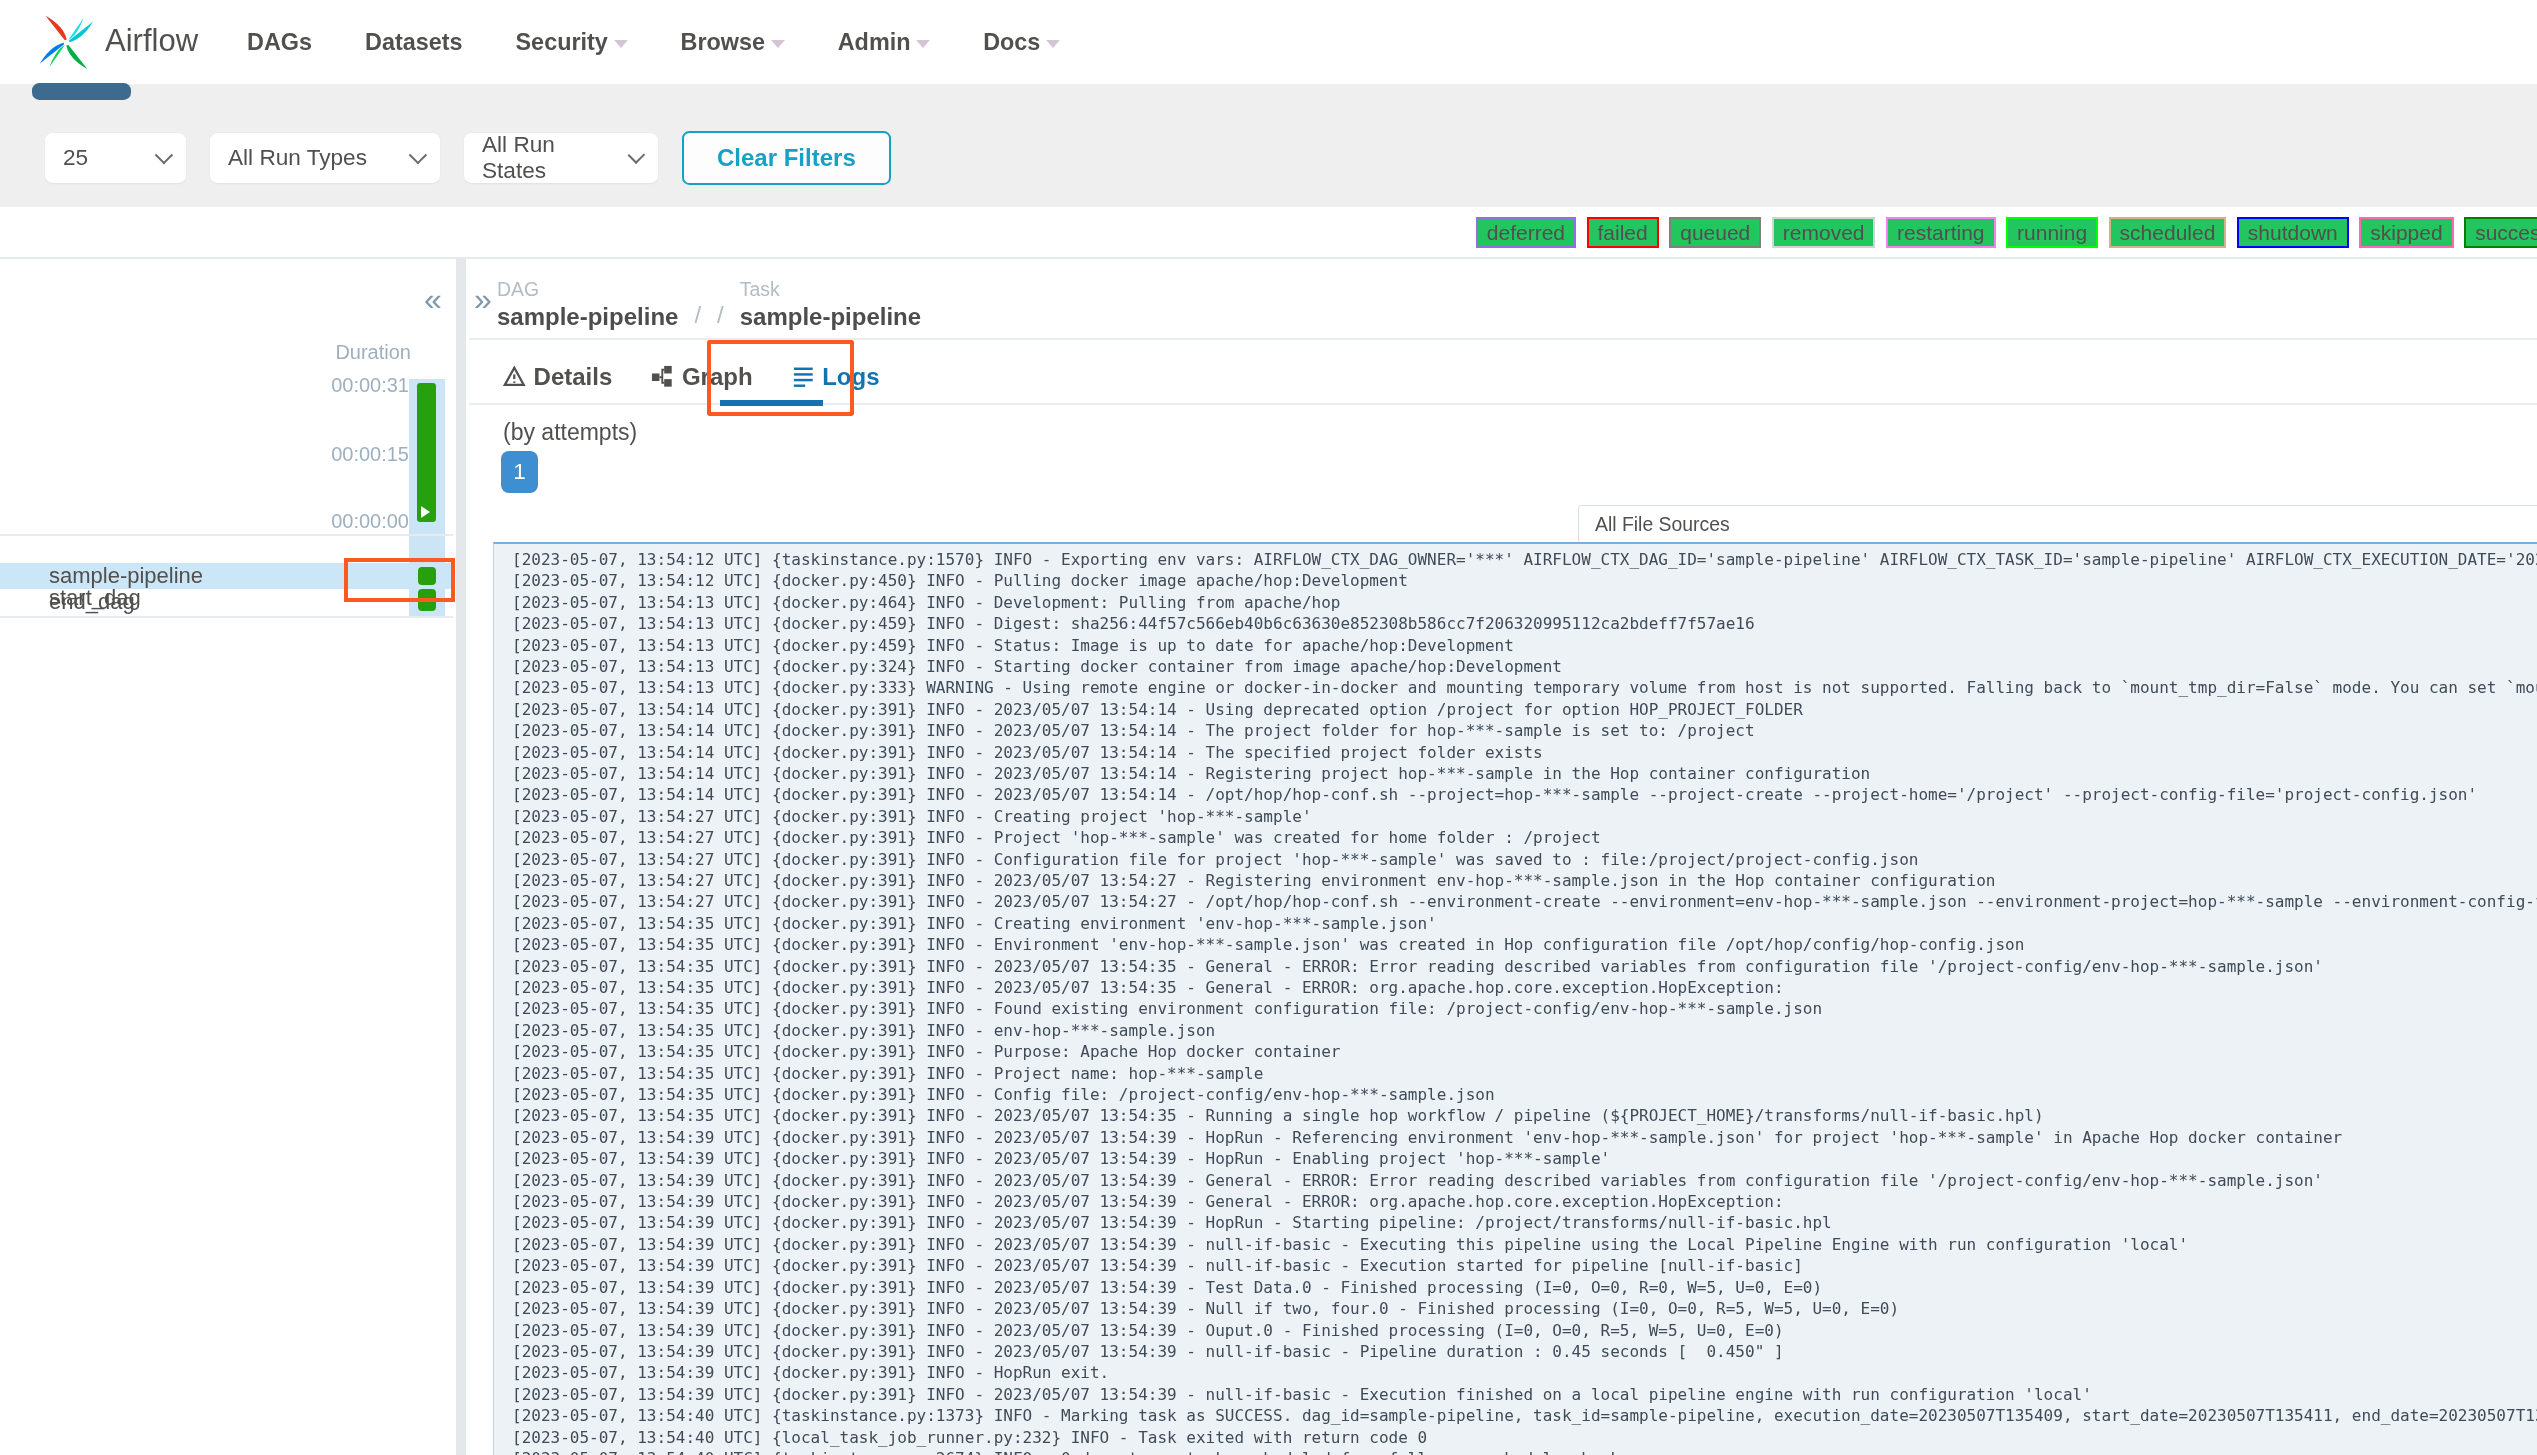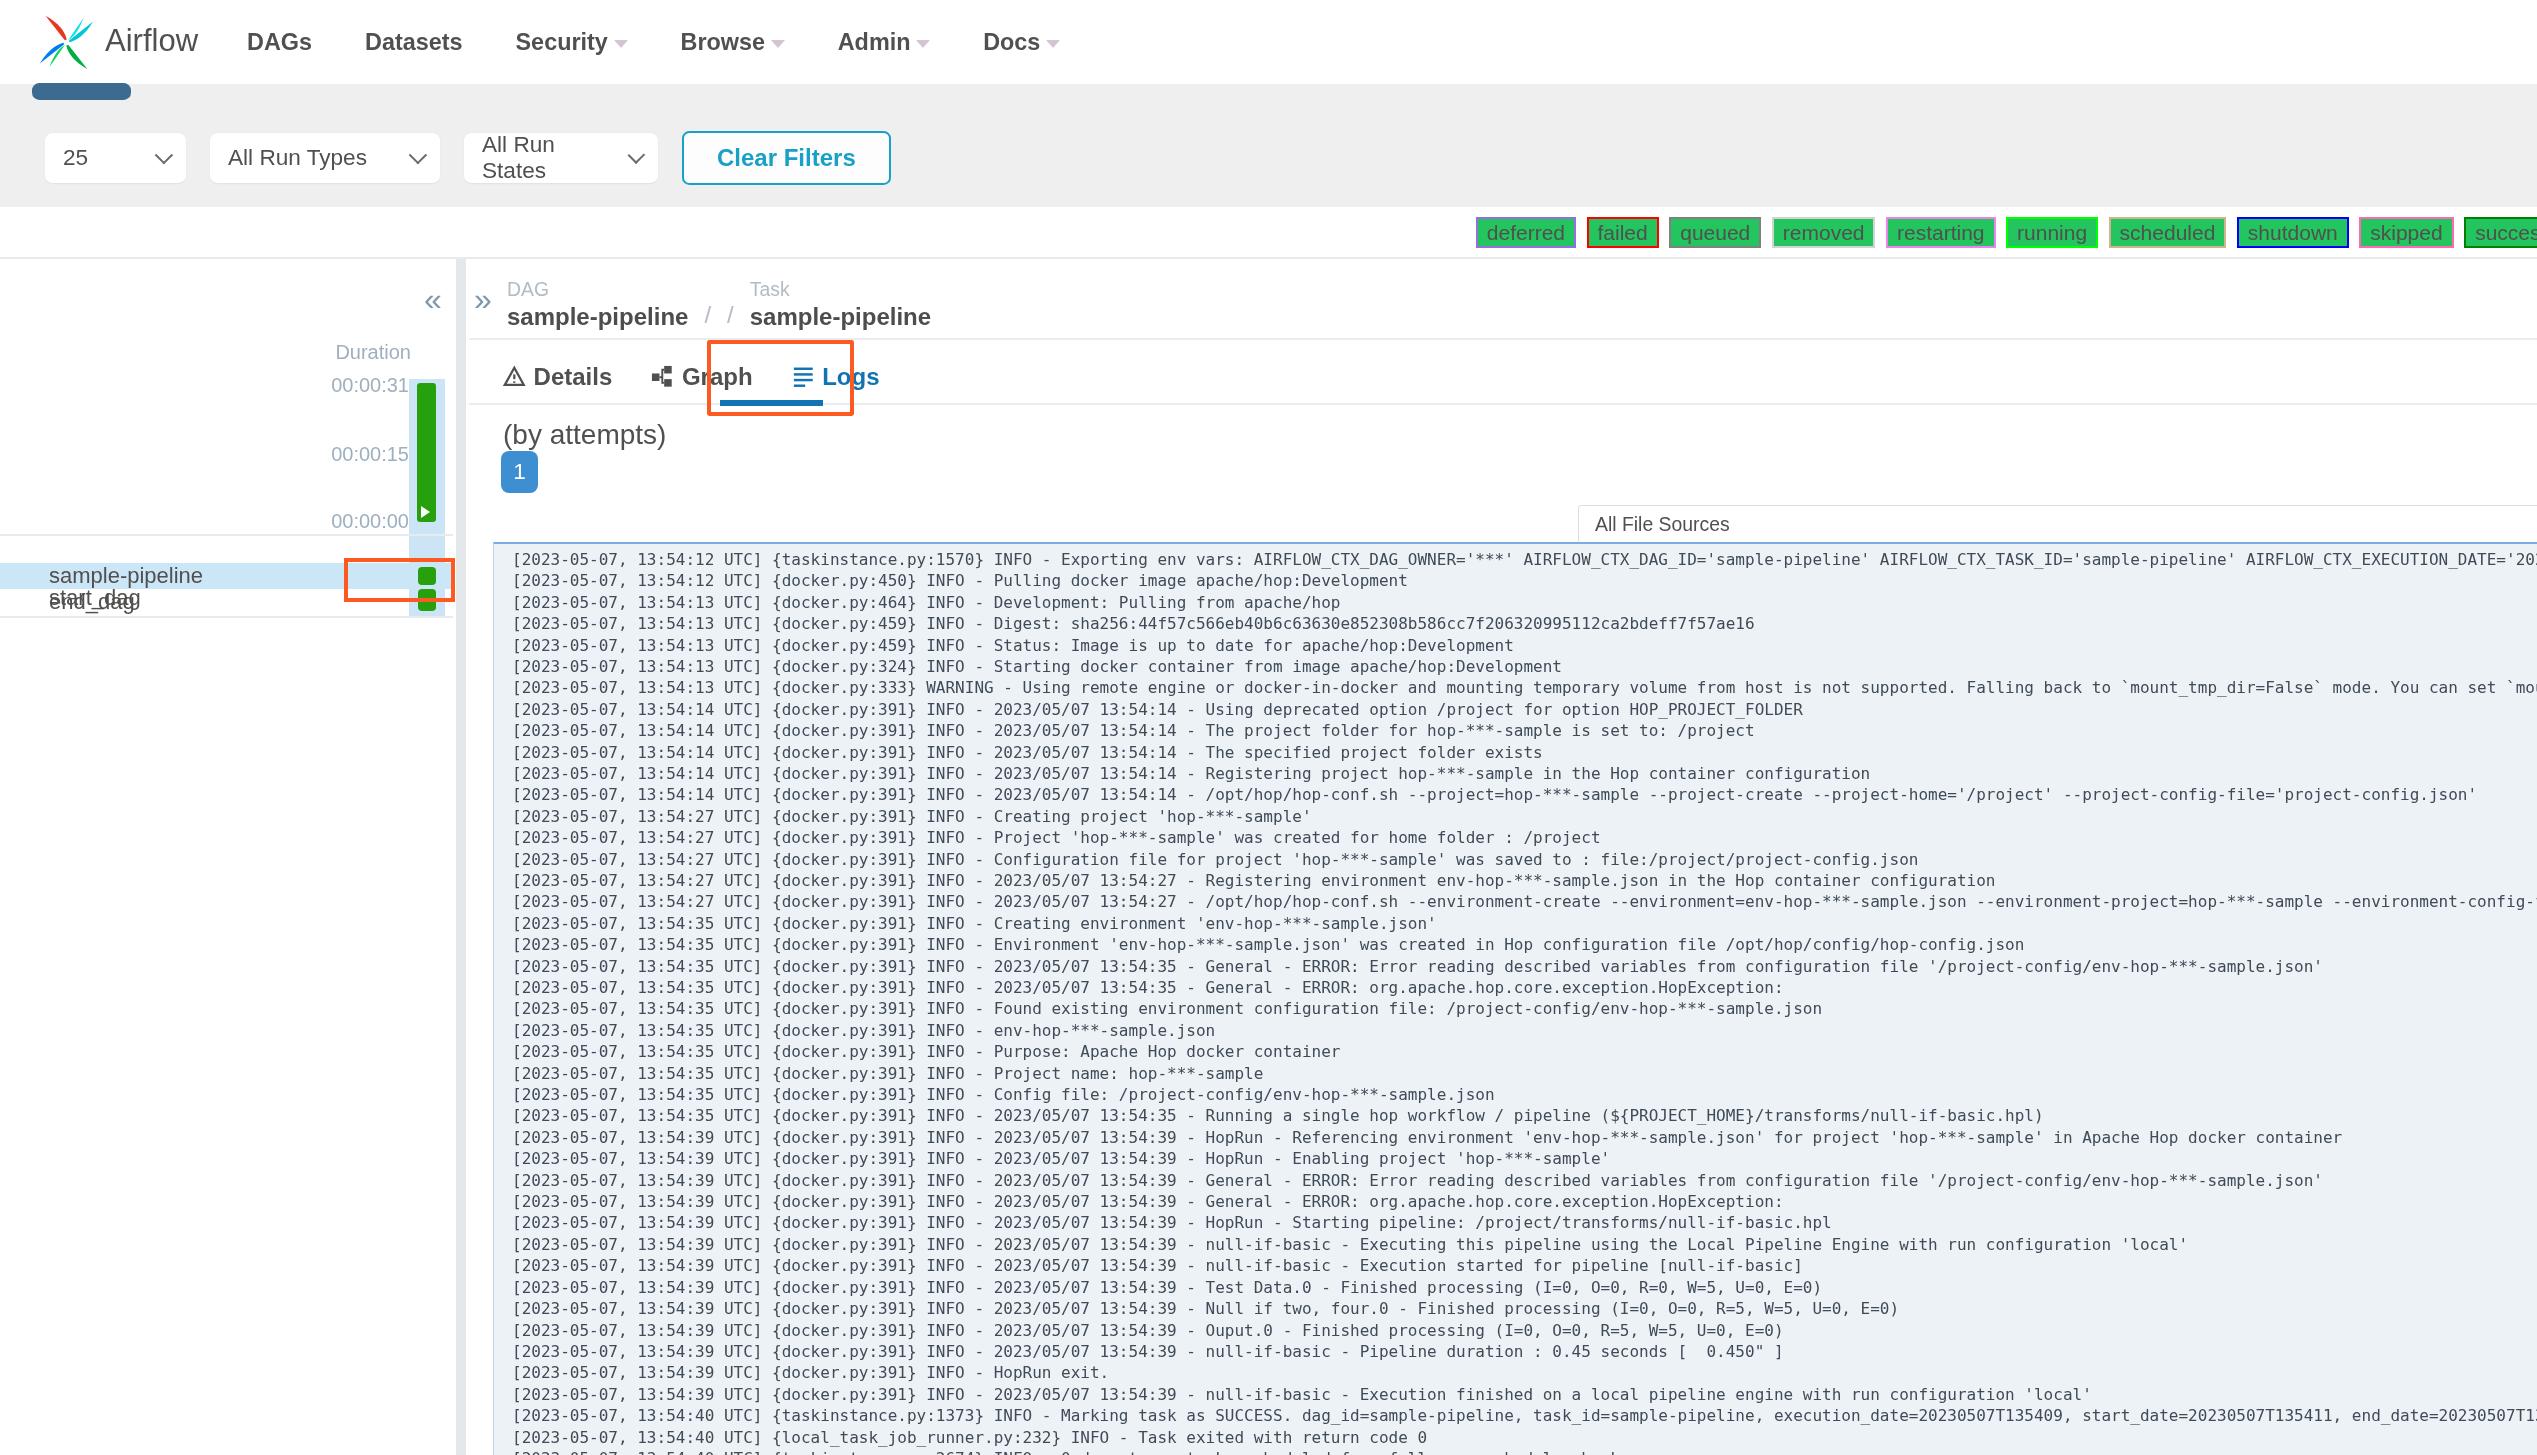--- a/index.html
+++ b/index.html
@@ -37,33 +37,33 @@
   .gantt-divider{position:absolute;left:0;width:453px;height:1.6px;background:#e7ebee;}
   .task-row{position:absolute;left:0;width:453px;height:26px;display:flex;align-items:center;cursor:pointer;}
   .task-row.selected{background:#cbe6f7;}
   .task-label{margin-left:49px;font-size:22px;color:#51504f;}
   .task-square{position:absolute;left:418px;width:18px;height:18px;border-radius:4px;background:#27a00d;cursor:pointer;}
   .task-highlight{position:absolute;left:344px;top:299px;width:103px;height:36px;border:4px solid #fd5a22;background:transparent;}
   .vstrip{position:absolute;left:456px;top:259px;width:9.7px;height:1196px;background:#e4e8eb;}
   
   .main{position:absolute;left:469px;top:259px;width:2069px;height:1196px;}
   .expand{position:absolute;left:4.9px;top:24px;font-size:32px;color:#7f99ac;cursor:pointer;line-height:1;}
-  .breadcrumb{position:absolute;left:38px;top:19.4px;display:flex;gap:16px;align-items:flex-end;}
+  .breadcrumb{position:absolute;left:28px;top:19.4px;display:flex;gap:16px;align-items:flex-end;}
   .crumb .lbl{font-size:19.4px;color:#b3bcc4;margin-bottom:1.6px;}
   .crumb .val{font-size:24px;font-weight:bold;color:#4d4d4d;cursor:pointer;display:flex;align-items:center;gap:6.5px;}
   .crumb-sep{font-size:24px;color:#b3bcc4;padding-bottom:1.6px;}
   .play-glyph{font-size:18px;color:#51504f;}
   .bc-divider{position:absolute;left:0;top:79px;width:2069px;height:1.6px;background:#e9edf0;}
   .tabs{position:absolute;left:34px;top:91px;display:flex;gap:39px;align-items:center;height:53px;}
   .tab{display:flex;align-items:center;gap:8px;font-size:24px;font-weight:bold;color:#51504f;cursor:pointer;}
   .tab.active{color:#1173b2;}
   .tab-underline{position:absolute;left:251px;top:141px;width:103px;height:5.7px;background:#1173b2;}
   .tabs-divider{position:absolute;left:0;top:144px;width:2069px;height:1.6px;background:#e9edf0;}
   .logs-tab-highlight{position:absolute;left:238px;top:81px;width:139px;height:68px;border:4px solid #fd5a22;border-radius:2.4px;}
-  .by-attempts{position:absolute;left:34px;top:160px;font-size:28px;color:#51504f;}
+  .by-attempts{position:absolute;left:34px;top:160px;font-size:23px;color:#51504f;}
   .attempt-btn{position:absolute;left:32px;top:192px;width:37px;height:42px;background:#3d8fd1;border-radius:8px;color:#ffffff;font-size:22.6px;display:flex;align-items:center;justify-content:center;cursor:pointer;}
   .level-select{position:absolute;left:24px;top:246px;width:1071px;height:37px;background:#ffffff;border:0.8px solid #d9dfe4;border-radius:3.2px;display:flex;align-items:center;padding:0 16px;font-size:19.4px;color:#51504f;cursor:pointer;}
   .level-select .spacer{flex:1;}
   .file-select{position:absolute;left:1109px;top:246px;width:970px;height:37px;background:#ffffff;border:0.8px solid #d9dfe4;border-radius:3.2px;display:flex;align-items:center;padding:0 16px;font-size:19.4px;color:#51504f;cursor:pointer;}
   .log-box{position:absolute;left:24px;top:283px;width:2053px;height:922px;background:#edf2f7;border:0.8px solid #c6d4e0;border-top:2.4px solid #79aede;overflow:hidden;}
   .log-box pre{margin:0;padding:4.9px 0 0 18px;font-family:"DejaVu Sans Mono",monospace;font-size:16px;line-height:21.4px;color:#3f4b57;white-space:pre;}
   .cal-icon{width:21px;height:24px;border:2.4px solid #111;border-radius:3.2px;position:relative;margin-left:16px;}
   .cal-icon:before{content:"";position:absolute;left:2.4px;top:-6.5px;width:3.2px;height:6.5px;background:#111;}
   .cal-icon:after{content:"";position:absolute;right:2.4px;top:-6.5px;width:3.2px;height:6.5px;background:#111;}
 </style>

